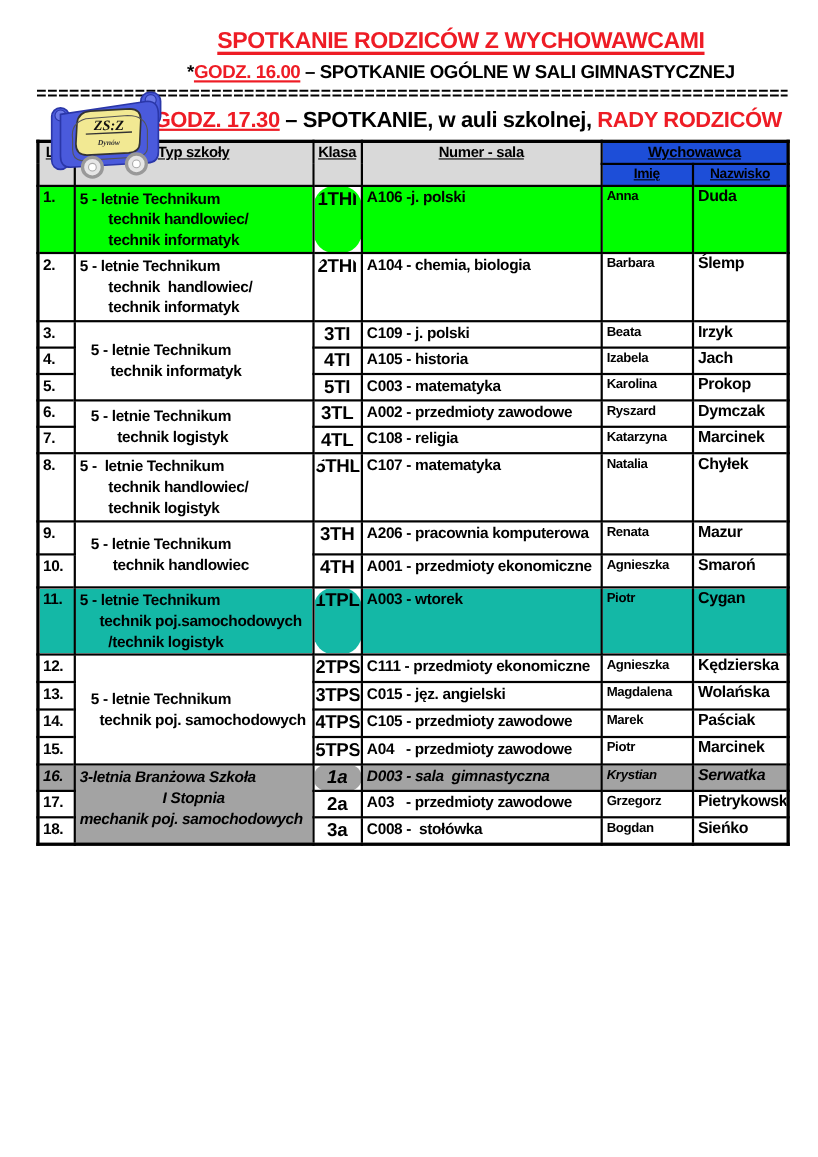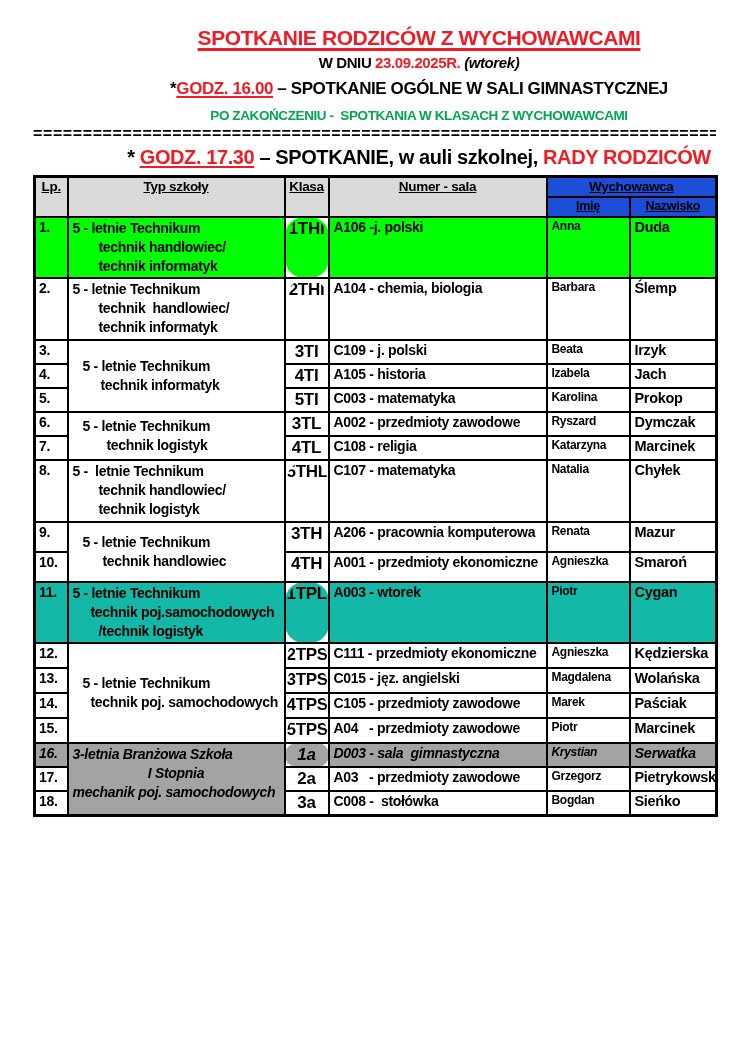--- a/index.html
+++ b/index.html
@@ -62,26 +62,48 @@
 
   tr.r-green>td{background:#00FF00;}
   tr.r-lgreen>td{background:#14b8a6;}
   tr.r-cyan>td{background:#a3a3a3;font-style:italic;}
 </style>
 </head>
 <body>
 
 <div class="page">
 
+  <div class="logo">
+    <svg width="112" height="88" viewBox="0 0 112 88">
+
+      <rect x="84" y="2" width="18" height="30" rx="8" fill="#4A5ADC" stroke="#2A36A8" stroke-width="1.5"></rect>
+      <circle cx="93" cy="9" r="5" fill="#6B79E8" stroke="#2A36A8" stroke-width="1"></circle>
+
+      <rect x="3" y="16" width="16" height="56" rx="8" fill="#4A5ADC" stroke="#2A36A8" stroke-width="1.5"></rect>
+      <circle cx="11" cy="23" r="5" fill="#6B79E8" stroke="#2A36A8" stroke-width="1"></circle>
+
+      <path d="M11 22 L90 10 Q100 10 100 22 L100 56 Q100 66 90 66 L20 70 Q11 70 11 60 Z" fill="#4A5ADC" stroke="#2A36A8" stroke-width="1.5"></path>
+
+      <path d="M26 30 Q27 20 38 19 L74 17 Q84 17 84 27 L83 48 Q83 56 73 57 L35 59 Q25 59 25 49 Z" fill="#F2E993" stroke="#333333" stroke-width="1.5"></path>
+
+      <path d="M22 44 Q20 30 34 26 L72 23 Q88 23 90 36 L90 52 Q90 60 78 61 L30 64 Q22 63 22 54 Z" fill="none" stroke="#555555" stroke-width="1"></path>
+      <line x1="34" y1="40" x2="76" y2="38" stroke="#333333" stroke-width="1.2"></line>
+      <text x="55" y="36" text-anchor="middle" font-family="Liberation Serif, serif" font-style="italic" font-weight="bold" font-size="13" fill="#111111">ZS:Z</text>
+      <text x="55" y="50" text-anchor="middle" font-family="Liberation Serif, serif" font-style="italic" font-weight="bold" font-size="7" fill="#333333">Dynów</text>
+
+      <circle cx="40" cy="70" r="9" fill="#E6E6E6" stroke="#999999" stroke-width="3"></circle>
+      <circle cx="40" cy="70" r="3.5" fill="#ffffff" stroke="#AAAAAA" stroke-width="1"></circle>
+      <circle cx="80" cy="67" r="9" fill="#E6E6E6" stroke="#999999" stroke-width="3"></circle>
+      <circle cx="80" cy="67" r="3.5" fill="#ffffff" stroke="#AAAAAA" stroke-width="1"></circle>
+    </svg>
+  </div>
 
   <div class="header-text">
     <div class="title">SPOTKANIE RODZICÓW Z WYCHOWAWCAMI</div>
-    <div class="date-line"><span>W DNIU </span><span class="red">23.09.2025R.</span><span class="it"> (wtorek)</span></div>
     <div class="meet1"><span>*</span><span class="u-red">GODZ. 16.00</span><span> – SPOTKANIE OGÓLNE W SALI GIMNASTYCZNEJ</span></div>
-    <div class="meet2">PO ZAKOŃCZENIU -  SPOTKANIA W KLASACH Z WYCHOWAWCAMI</div>
   </div>
 
   <div class="separator">======================================================================</div>
 
   <div class="meet3"><span>* </span><span class="u-red">GODZ. 17.30</span><span> – SPOTKANIE, w auli szkolnej, </span><span class="red">RADY RODZICÓW</span></div>
 
   <table>
     <colgroup>
         <col class="c-lp">
         <col class="c-typ">

